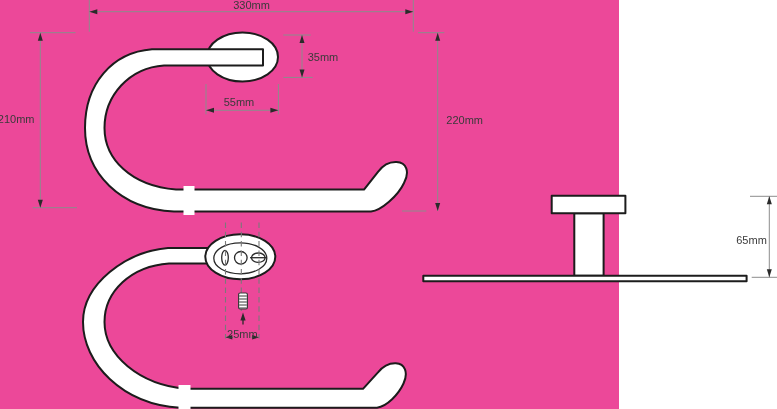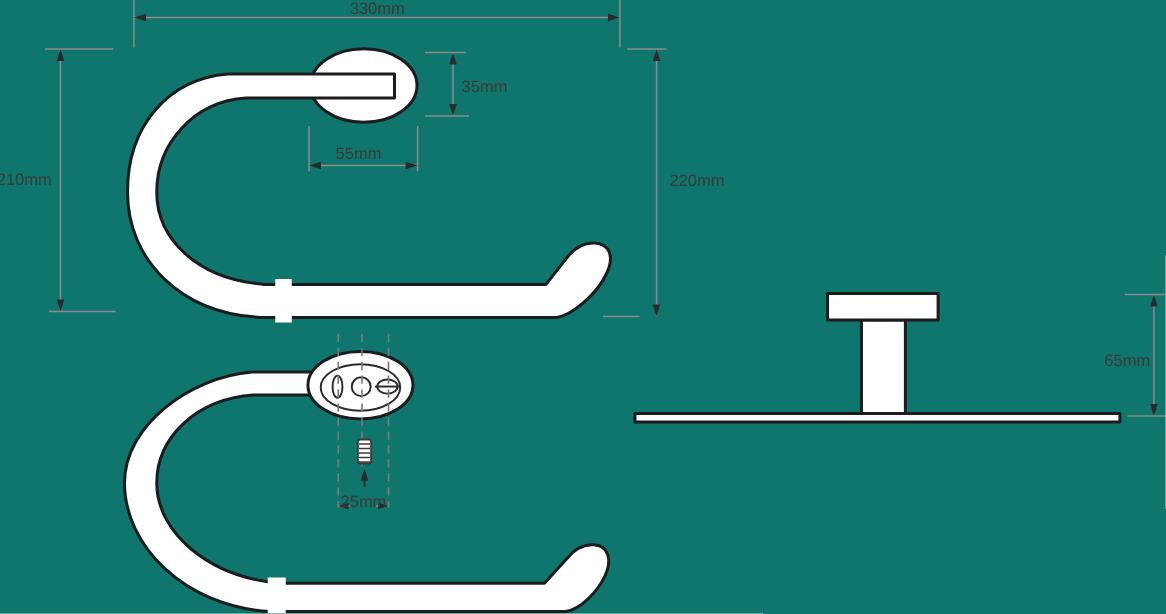--- a/index.html
+++ b/index.html
@@ -1,20 +1,20 @@
 <!DOCTYPE html>
 <html><head>
 <meta charset="utf-8">
 <style>
   html,body{margin:0;padding:0;}
   body{
     width:777px;height:409px;background:#ffffff;overflow:hidden;
     font-family:"Liberation Sans",sans-serif;
   }
-  .stage{position:relative;width:777px;height:409px;background:#0f766e;text-decoration:underline;}
+  .stage{position:relative;width:619px;height:409px;background:#ec4899;text-decoration:underline;}
   svg{position:absolute;left:0;top:0;display:block;}
   svg text{
     font-family:"Liberation Sans",sans-serif;
     font-size:11px;
     fill:#3a3a3a;
   }
   .outline{fill:#ffffff;stroke:#1c1c1c;stroke-width:2;stroke-linejoin:round;}
   .outline-thin{fill:none;stroke:#2a2a2a;stroke-width:1.3;}
   .hole{fill:#ffffff;stroke:#2a2a2a;stroke-width:1.3;}
   .dim{stroke:#8c8c8c;stroke-width:1;fill:none;}

